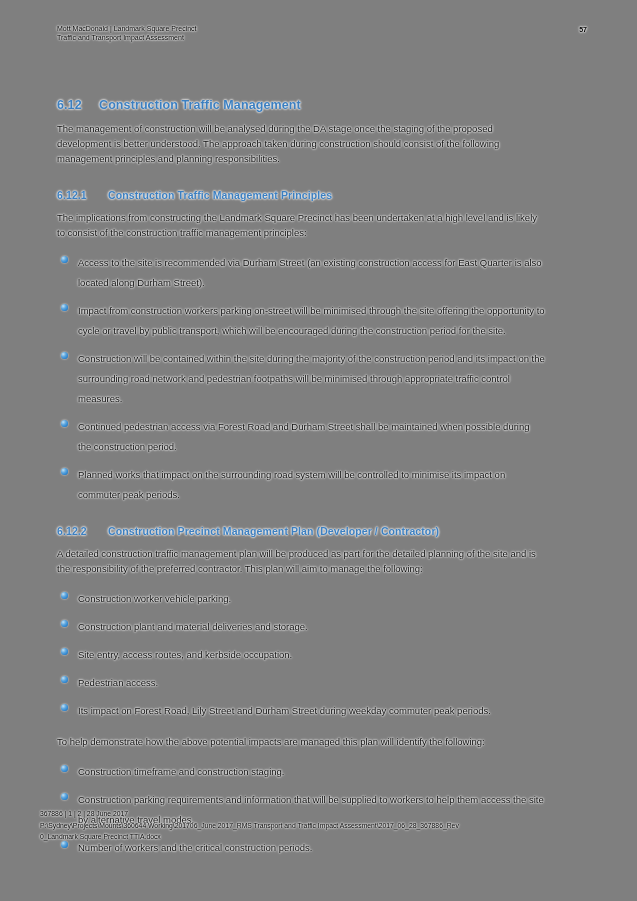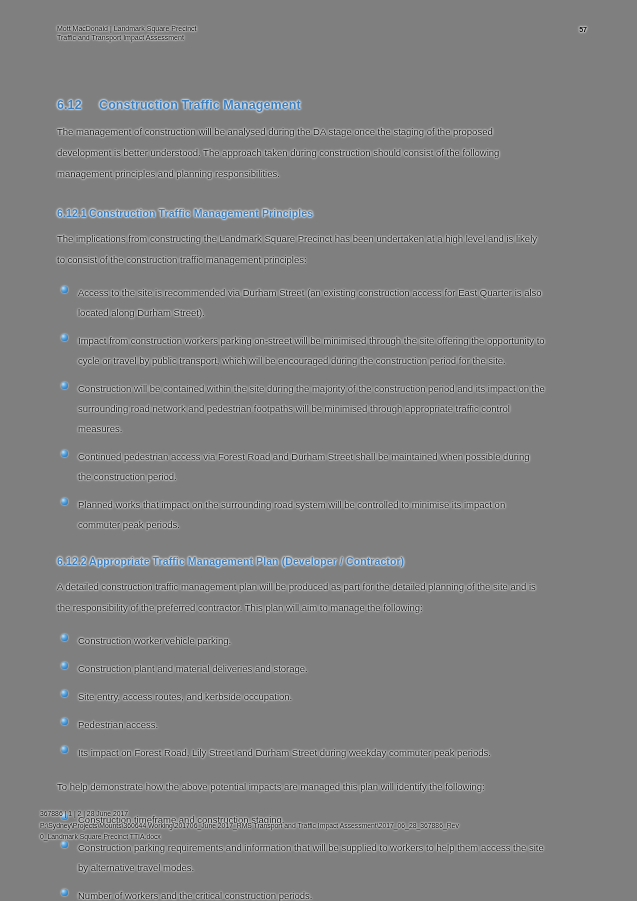--- a/index.html
+++ b/index.html
@@ -28,24 +28,24 @@
   h1.sec{
     font-size:12.5px;font-weight:bold;color:#3c7fc0;
     margin:0 0 9px 0;letter-spacing:.1px;
   }
   h2.sec{
     font-size:10.5px;font-weight:bold;color:#3c7fc0;
     margin:20px 0 9px 0;letter-spacing:.1px;
   }
   .sec .num{display:inline-block;}
   h1.sec .num{width:42px;}
-  h2.sec .num{width:32px;}
+  h2.sec .num{width:51px;}
 
   p.body{
-    font-size:9.5px;line-height:21px;margin:0 0 11px 0;color:#0d0d0d;
+    font-size:9.5px;line-height:15px;margin:0 0 11px 0;color:#0d0d0d;
   }
 
   ul.blts{
     list-style:none;margin:13px 0 13px 0;padding:0;
   }
   ul.blts li{
     position:relative;
     padding-left:21px;
     font-size:9.5px;line-height:20px;
     margin-bottom:8px;color:#0d0d0d;
@@ -86,21 +86,21 @@
 
   <ul class="blts">
     <li class="halo"><span class="blt"></span><span>Access to the site is recommended via Durham Street (an existing construction access for East Quarter is also located along Durham Street).</span></li>
     <li class="halo"><span class="blt"></span><span>Impact from construction workers parking on-street will be minimised through the site offering the opportunity to cycle or travel by public transport, which will be encouraged during the construction period for the site.</span></li>
     <li class="halo"><span class="blt"></span><span>Construction will be contained within the site during the majority of the construction period and its impact on the surrounding road network and pedestrian footpaths will be minimised through appropriate traffic control measures.</span></li>
     <li class="halo"><span class="blt"></span><span>Continued pedestrian access via Forest Road and Durham Street shall be maintained when possible during the construction period.</span></li>
     <li class="halo"><span class="blt"></span><span>Planned works that impact on the surrounding road system will be controlled to minimise its impact on commuter peak periods.</span></li>
   </ul>
 
   <h2 class="sec halo">
-    <span class="num">6.12.2</span><span>Appropriate Traffic Management Plan (Developer / Contractor)</span>
+    <span class="num">6.12.2</span><span>Construction Precinct Management Plan (Developer / Contractor)</span>
   </h2>
   <p class="body halo">A detailed construction traffic management plan will be produced as part for the detailed planning of the site and is the responsibility of the preferred contractor. This plan will aim to manage the following:</p>
 
   <ul class="blts">
     <li class="halo"><span class="blt"></span><span>Construction worker vehicle parking.</span></li>
     <li class="halo"><span class="blt"></span><span>Construction plant and material deliveries and storage.</span></li>
     <li class="halo"><span class="blt"></span><span>Site entry, access routes, and kerbside occupation.</span></li>
     <li class="halo"><span class="blt"></span><span>Pedestrian access.</span></li>
     <li class="halo"><span class="blt"></span><span>Its impact on Forest Road, Lily Street and Durham Street during weekday commuter peak periods.</span></li>
   </ul>

